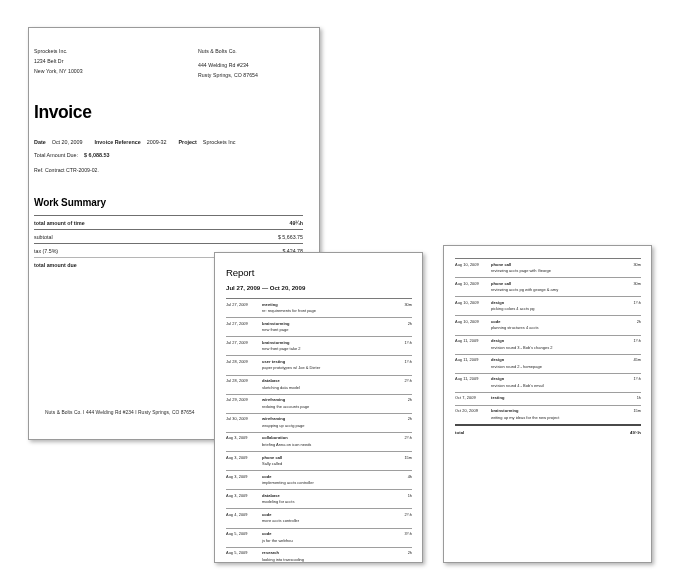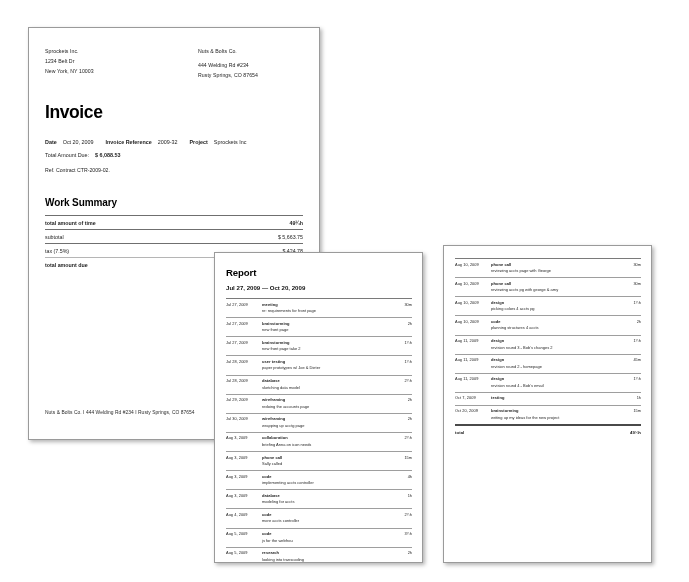--- a/index.html
+++ b/index.html
@@ -13,21 +13,21 @@
   }
   .page{
     position:absolute;
     background:#ffffff;
     border:1px solid #9a9a9a;
     box-shadow:2px 2px 4px rgba(0,0,0,0.30);
     box-sizing:border-box;
     overflow:hidden;
   }
   
-  #invoice-page{left:28px;top:27px;width:292px;height:413px;padding:18px 16px 10px 16px;z-index:1;}
+  #invoice-page{left:28px;top:27px;width:292px;height:413px;padding:18px 16px 10px 5px;z-index:1;}
   .addr-row{display:flex;justify-content:space-between;align-items:flex-start;}
   .addr{font-size:5.2px;line-height:1.95;letter-spacing:0.05px;color:#1d1d1d;}
   .addr .blank{display:block;height:4px;}
   .addr-right{width:105px;}
   .inv-title{
     font-size:17.5px;font-weight:bold;letter-spacing:-0.4px;
     margin:22px 0 13px 0;color:#000;
   }
   .meta-line{font-size:5.4px;line-height:2.25;color:#1d1d1d;}
   .meta-line .k{font-weight:bold;}
@@ -44,21 +44,21 @@
   table.summary td.amt{text-align:right;}
   table.summary tr.mid td{border-top:none;border-bottom:1px solid #b5b5b5;}
   table.summary tr.last td{border-bottom:none;border-top:1px solid #6f6f6f;}
   .inv-footer{
     position:absolute;left:16px;bottom:24px;
     font-size:4.9px;color:#2a2a2a;letter-spacing:0.05px;
   }
   
   #report-page-1{left:214px;top:252px;width:209px;height:311px;padding:14px 10px 8px 11px;z-index:2;}
   #report-page-2{left:443px;top:245px;width:209px;height:318px;padding:12px 10px 8px 11px;z-index:2;}
-  .rep-title{font-size:9.6px;font-weight:bold;color:#000;margin:0 0 6px 0;letter-spacing:-0.1px;}
+  .rep-title{font-size:9.6px;font-weight:normal;color:#000;margin:0 0 6px 0;letter-spacing:-0.1px;}
   .rep-range{font-size:6.1px;font-weight:bold;color:#111;margin:0 0 7px 0;}
   table.entries{width:100%;border-collapse:collapse;table-layout:fixed;}
   table.entries td{
     border-top:1px solid #9e9e9e;
     padding:2.6px 0 2.6px 0;
     vertical-align:top;
     color:#202020;
   }
   table.entries tr:first-child td{border-top:1px solid #7a7a7a;}
   td.c-date{width:36px;font-size:3.9px;padding-top:4.4px;letter-spacing:0.05px;}

